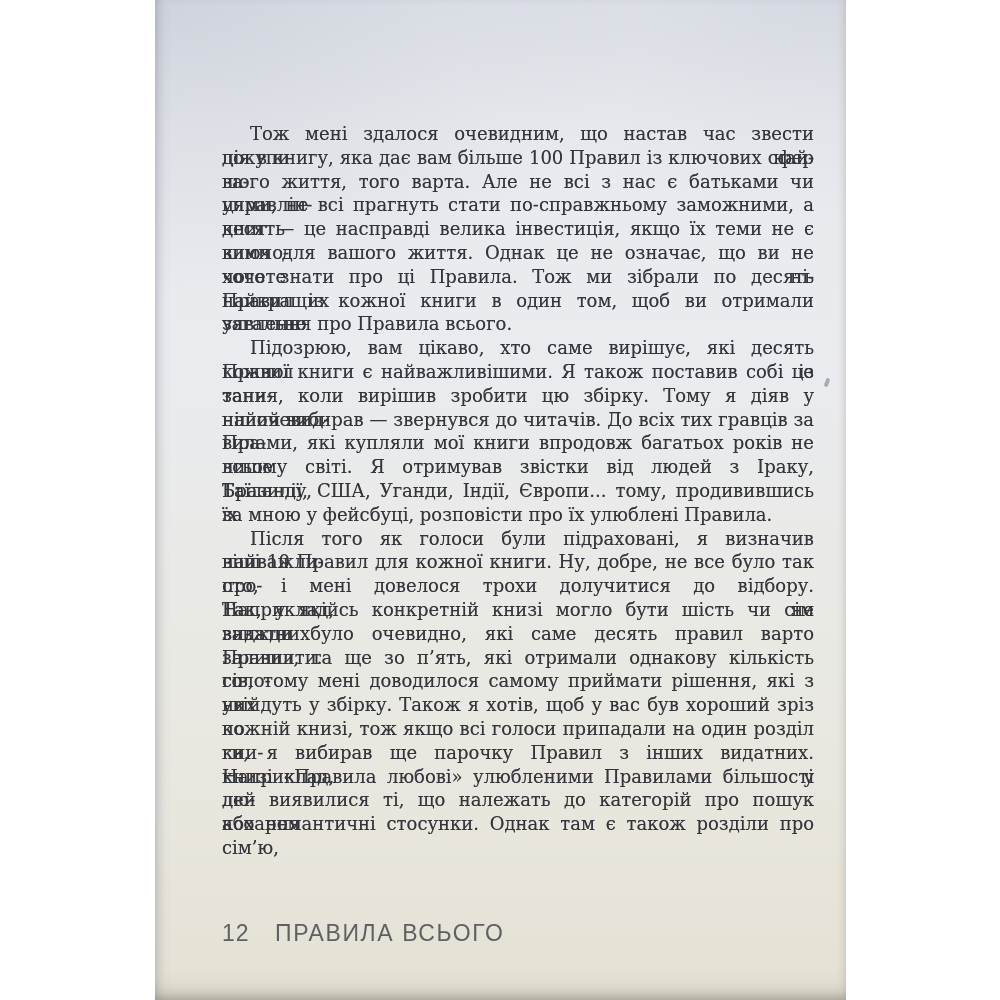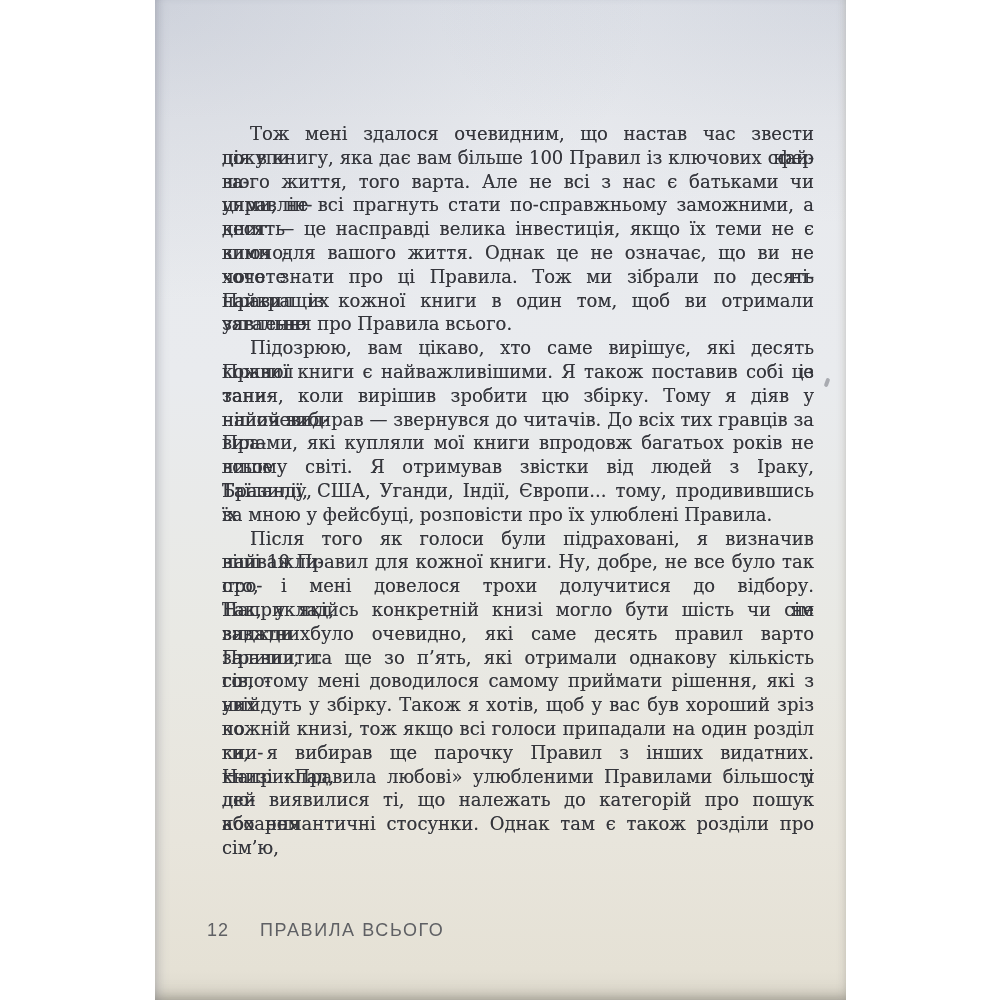--- a/index.html
+++ b/index.html
@@ -51,25 +51,25 @@
     text-align: justify;
     text-align-last: justify;
     text-justify: inter-word;
     white-space: normal;
   }
   .line.end-line { text-align-last: left; }
   .line.indent { text-indent: 28px; }
   
   .footer {
     position: absolute;
-    left: 52px; top: 920px;
+    left: 67px; top: 920px;
     display: flex;
     align-items: baseline;
     font-family: "Liberation Sans", sans-serif;
-    font-size: 18px;
+    font-size: 23px;
     font-weight: 400;
     letter-spacing: 1.6px;
     color: #5f6064;
   }
   .pagenum { display: inline-block; width: 53px; letter-spacing: 1px; }
   .runtitle { display: inline-block; transform: scaleY(1.02); text-align: right; }
   
   .speck {
     position: absolute;
     left: 670px; top: 378px;

